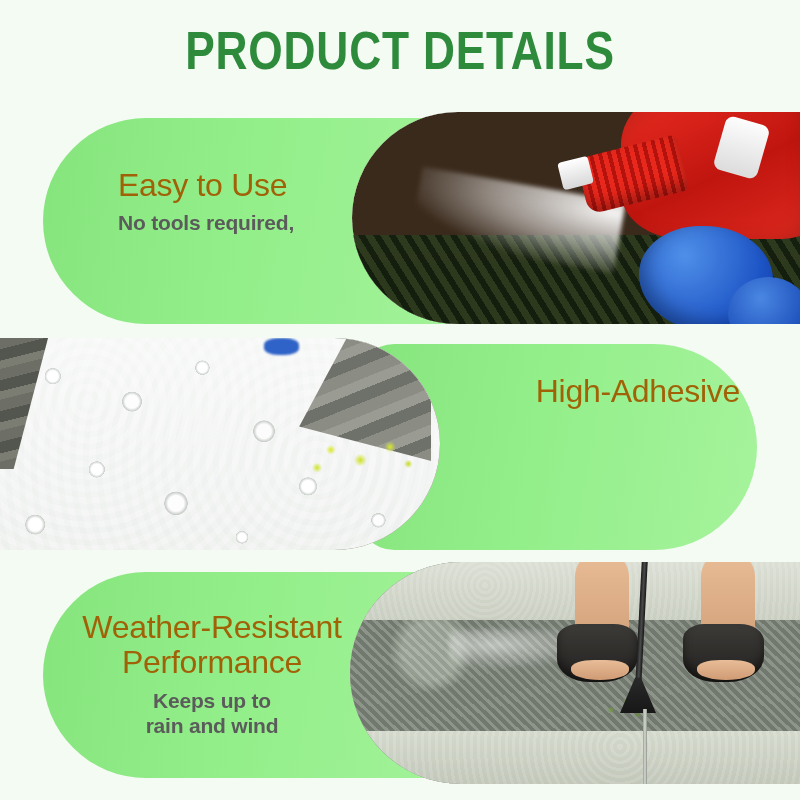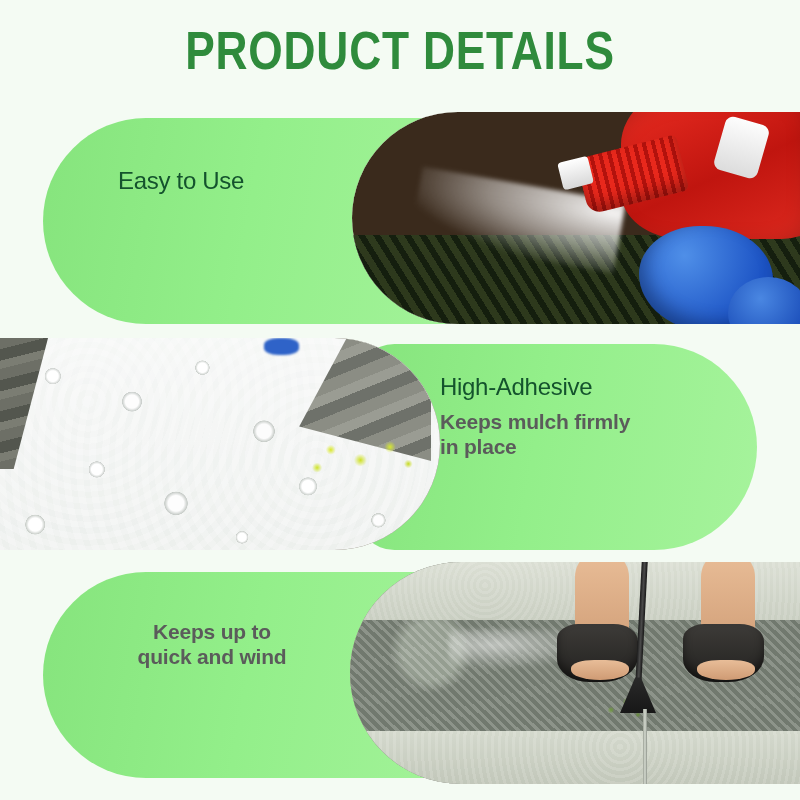--- a/index.html
+++ b/index.html
@@ -272,37 +272,37 @@
     width:10%; height:18%;
     background:
       radial-gradient(circle 5px at 20% 60%, #6f9a3c, rgba(0,0,0,0) 70%),
       radial-gradient(circle 6px at 55% 40%, #7ea845, rgba(0,0,0,0) 70%),
       radial-gradient(circle 4px at 80% 72%, #688f38, rgba(0,0,0,0) 70%);
   }
 
   
   .text-block { position:absolute; z-index:4; }
   .feature-title {
-    color:#14532d;
-    font-size:24px;
+    color:#a16207;
+    font-size:32px;
     font-weight:400;
     line-height:1.08;
     letter-spacing:-.3px;
   }
   .feature-sub {
     color:#5b5b5b;
     font-size:21px;
     font-weight:bold;
     line-height:1.2;
     margin-top:7px;
     letter-spacing:-.2px;
   }
 
   #text-1 { left:118px; top:56px; text-align:left; width:250px; }
-  #text-2 { right:60px; top:36px; text-align:left; width:300px; }
+  #text-2 { right:60px; top:36px; text-align:right; width:300px; }
   #text-3 { left:62px; top:48px; text-align:center; width:300px; }
   #text-2 .feature-sub, #text-3 .feature-sub { margin-top:9px; }
 </style>
 </head>
 <body>
 
 <div class="page-title">PRODUCT DETAILS</div>
 
 <div class="row" id="row-1">
 
@@ -317,45 +317,41 @@
       <div class="nozzle-tip"></div>
       <div class="white-stripe"></div>
       <div class="glove"></div>
       <div class="glove2"></div>
     </div>
   </div>
 
   <div class="text-block" id="text-1">
     <div class="feature-title">Easy to Use</div>
     <div class="feature-sub">
-      <br>
+      <span>No tools required,</span><br>
     </div>
   </div>
 </div>
 
 <div class="row" id="row-2">
 
   <div class="pill pill-right"></div>
 
   <div class="photo photo-left">
     <div class="photo-inner ph-pebbles">
       <div class="deck"></div>
       <div class="kerb"></div>
       <div class="moss"></div>
       <div class="blue-bit"></div>
     </div>
   </div>
 
   <div class="text-block" id="text-2">
     <div class="feature-title">
       <span>High-Adhesive</span><br>
-    </div>
-    <div class="feature-sub">
-      <span>Keeps mulch firmly</span><br>
-      <span>in place</span>
     </div>
   </div>
 </div>
 
 <div class="row" id="row-3">
 
   <div class="pill pill-left"></div>
 
   <div class="photo photo-right">
     <div class="photo-inner ph-rocks">
@@ -369,18 +365,22 @@
       <div class="toes-l"></div>
       <div class="toes-r"></div>
       <div class="grass"></div>
       <div class="pole"></div>
       <div class="pole-base"></div>
       <div class="pole-low"></div>
     </div>
   </div>
 
   <div class="text-block" id="text-3">
+    <div class="feature-title">
+      <span>Weather-Resistant</span><br>
+      <span>Performance</span>
+    </div>
     <div class="feature-sub">
       <span>Keeps up to</span><br>
-      <span>quick and wind</span>
+      <span>rain and wind</span>
     </div>
   </div>
 </div>
 
 </body></html>

